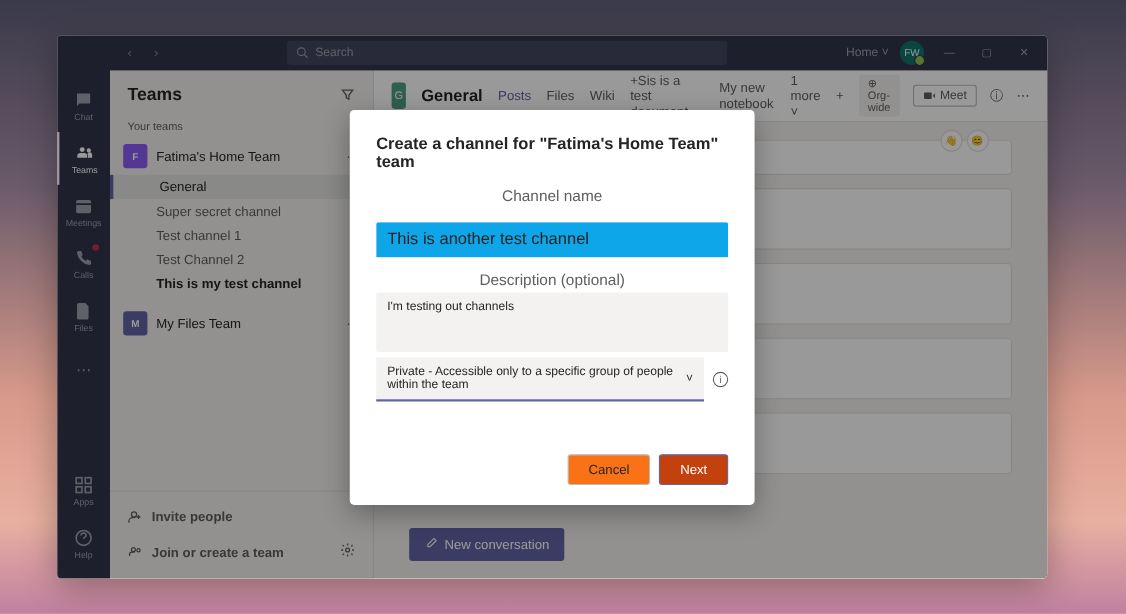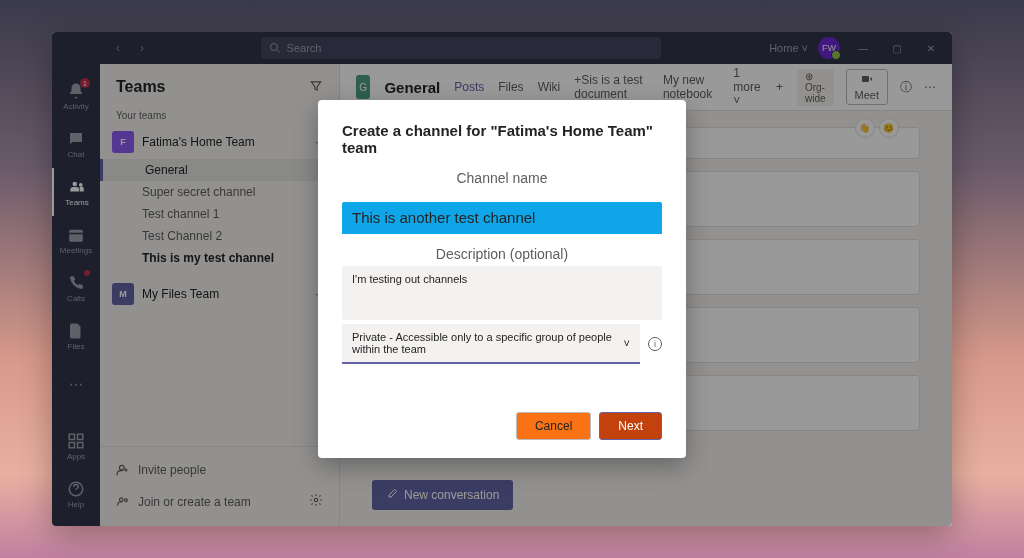--- a/index.html
+++ b/index.html
@@ -9,21 +9,21 @@
 .rail-item { width: 48px; height: 48px; display: flex; flex-direction: column; align-items: center; justify-content: center; color: #a0a0b0; font-size: 8px; position: relative; cursor: pointer; }
 .rail-item.active { border-left: 2px solid #fff; color: #fff; }
 .rail-icon { width: 18px; height: 18px; margin-bottom: 2px; }
 .badge { position: absolute; top: 6px; right: 10px; width: 10px; height: 10px; background: #c4314b; border-radius: 50%; font-size: 7px; color: #fff; display: flex; align-items: center; justify-content: center; }
 .rail-bottom { margin-top: auto; margin-bottom: 8px; }
 .titlebar { position: absolute; top: 0; left: 48px; right: 0; height: 32px; background: #33344a; display: flex; align-items: center; padding: 0 8px; }
 .nav-arrows { display: flex; gap: 4px; color: #888; }
 .nav-arrow { width: 20px; height: 20px; display: flex; align-items: center; justify-content: center; font-size: 12px; }
 .search-bar { flex: 1; max-width: 400px; margin: 0 auto; background: #454660; border-radius: 3px; height: 22px; display: flex; align-items: center; padding: 0 8px; color: #a0a0b0; font-size: 11px; gap: 6px; }
 .title-right { display: flex; align-items: center; gap: 10px; color: #a0a0b0; font-size: 11px; }
-.avatar-sm { width: 22px; height: 22px; border-radius: 50%; background: #6d28d9; display: flex; align-items: center; justify-content: center; color: #fff; font-size: 9px; position: relative; }
+.avatar-sm { width: 22px; height: 22px; border-radius: 50%; background: #0f766e; display: flex; align-items: center; justify-content: center; color: #fff; font-size: 9px; position: relative; }
 .avatar-sm::after { content: ''; position: absolute; bottom: -1px; right: -1px; width: 8px; height: 8px; background: #92c353; border-radius: 50%; border: 1px solid #33344a; }
 .win-controls { display: flex; gap: 8px; }
 .win-btn { width: 26px; height: 20px; display: flex; align-items: center; justify-content: center; color: #a0a0b0; font-size: 10px; }
 .main-area { flex: 1; display: flex; margin-top: 32px; }
 .sidebar { width: 240px; background: #f3f2f1; border-right: 1px solid #e1dfdd; display: flex; flex-direction: column; }
 .sidebar-header { padding: 14px 16px 10px; display: flex; justify-content: space-between; align-items: center; }
 .sidebar-title { font-size: 16px; font-weight: 700; color: #252423; }
 .filter-icon { color: #605e5c; font-size: 13px; }
 .section-label { padding: 4px 16px; font-size: 10px; color: #605e5c; }
 .team-block { margin-bottom: 8px; }
@@ -31,31 +31,31 @@
 .team-avatar { width: 22px; height: 22px; border-radius: 3px; display: flex; align-items: center; justify-content: center; color: #fff; font-size: 9px; font-weight: 600; }
 .team-avatar.purple { background: #8b5cf6; }
 .team-avatar.blue { background: #6264a7; }
 .team-name { flex: 1; color: #252423; }
 .team-more { color: #605e5c; font-size: 11px; letter-spacing: 1px; }
 .channel-list { padding-left: 42px; }
 .channel-item { padding: 4px 12px 4px 0; font-size: 12px; color: #605e5c; cursor: pointer; }
 .channel-item.active { background: #e5e4e3; color: #252423; margin-left: -42px; padding-left: 42px; border-left: 3px solid #6264a7; }
 .channel-item.bold { font-weight: 600; color: #252423; }
 .sidebar-footer { margin-top: auto; padding: 8px 0; border-top: 1px solid #e1dfdd; }
-.footer-item { padding: 8px 16px; font-size: 12px; color: #605e5c; display: flex; align-items: center; gap: 8px; }
+.footer-item { padding: 8px 16px; font-size: 12px; color: #605e5c; display: flex; align-items: center; gap: 8px; font-weight: bold; }
 .footer-item .gear { margin-left: auto; }
 .content { flex: 1; background: #fff; display: flex; flex-direction: column; }
 .content-header { height: 48px; border-bottom: 1px solid #e1dfdd; display: flex; align-items: center; padding: 0 16px; gap: 14px; font-size: 12px; color: #605e5c; }
 .ch-avatar { width: 24px; height: 24px; border-radius: 3px; background: #4f9e83; display: flex; align-items: center; justify-content: center; color: #fff; font-size: 10px; }
 .ch-name { font-size: 15px; font-weight: 700; color: #252423; }
 .ch-tab { cursor: pointer; }
 .ch-tab.active { color: #6264a7; border-bottom: 2px solid #6264a7; padding-bottom: 14px; margin-bottom: -16px; }
 .ch-right { margin-left: auto; display: flex; align-items: center; gap: 12px; }
 .org-badge { font-size: 10px; background: #f3f2f1; padding: 2px 8px; border-radius: 3px; color: #605e5c; }
-.meet-btn { font-size: 11px; padding: 3px 8px; border: 1px solid #bdbbb9; border-radius: 3px; display: flex; align-items: center; gap: 4px; flex-direction: column; }
+.meet-btn { font-size: 11px; padding: 3px 8px; border: 1px solid #bdbbb9; border-radius: 3px; display: flex; align-items: center; gap: 4px; }
 .content-body { flex: 1; background: #f3f2f1; position: relative; padding: 16px 32px; }
 .msg-stub { background: #fff; border-radius: 4px; height: 56px; margin-bottom: 12px; border: 1px solid #e1dfdd; }
 .msg-stub.first { height: 32px; position: relative; }
 .msg-reactions { position: absolute; top: -10px; right: 20px; display: flex; gap: 4px; }
 .react { width: 20px; height: 20px; background: #fff; border: 1px solid #e1dfdd; border-radius: 50%; font-size: 9px; display: flex; align-items: center; justify-content: center; }
 .reply-link { font-size: 11px; color: #605e5c; margin: 4px 0 16px 12px; display: flex; align-items: center; gap: 4px; }
 .new-conv-btn { background: #6264a7; color: #fff; padding: 8px 14px; border-radius: 3px; font-size: 12px; display: inline-flex; align-items: flex-start; gap: 6px; margin-top: 8px; }
 .overlay { position: absolute; inset: 0; background: rgba(0,0,0,0.4); display: flex; align-items: center; justify-content: center; }
 .modal { width: 368px; background: #fff; border-radius: 4px; padding: 22px 24px 18px; box-shadow: 0 8px 24px rgba(0,0,0,0.3); }
 .modal-title { font-size: 15px; font-weight: 600; color: #252423; margin-bottom: 14px; }
@@ -72,27 +72,20 @@
 .btn-primary { background: #c2410c; border: 1px solid #6264a7; color: #fff; }
 </style>
 </head>
 <body>
 
 <div class="window">
 
   <div class="rail">
     <div class="rail-item">
       <svg class="rail-icon" viewBox="0 0 24 24" fill="currentColor">
-          <path d="M12 2a6 6 0 00-6 6v4l-2 3v1h16v-1l-2-3V8a6 6 0 00-6-6zm0 20a2 2 0 002-2h-4a2 2 0 002 2z"></path>
-        </svg>
-      <span>Activity</span>
-      <span class="badge">1</span>
-    </div>
-    <div class="rail-item">
-      <svg class="rail-icon" viewBox="0 0 24 24" fill="currentColor">
           <path d="M4 4h16v12H7l-3 3V4z"></path>
         </svg>
       <span>Chat</span>
     </div>
     <div class="rail-item active">
       <svg class="rail-icon" viewBox="0 0 24 24" fill="currentColor">
           <circle cx="9" cy="8" r="3"></circle>
           <circle cx="17" cy="9" r="2.5"></circle>
           <path d="M3 18v-2a4 4 0 014-4h4a4 4 0 014 4v2H3zm13 0v-2c0-1-.3-2-.8-2.8a3 3 0 015.8 1.3V18h-5z"></path>
         </svg>

